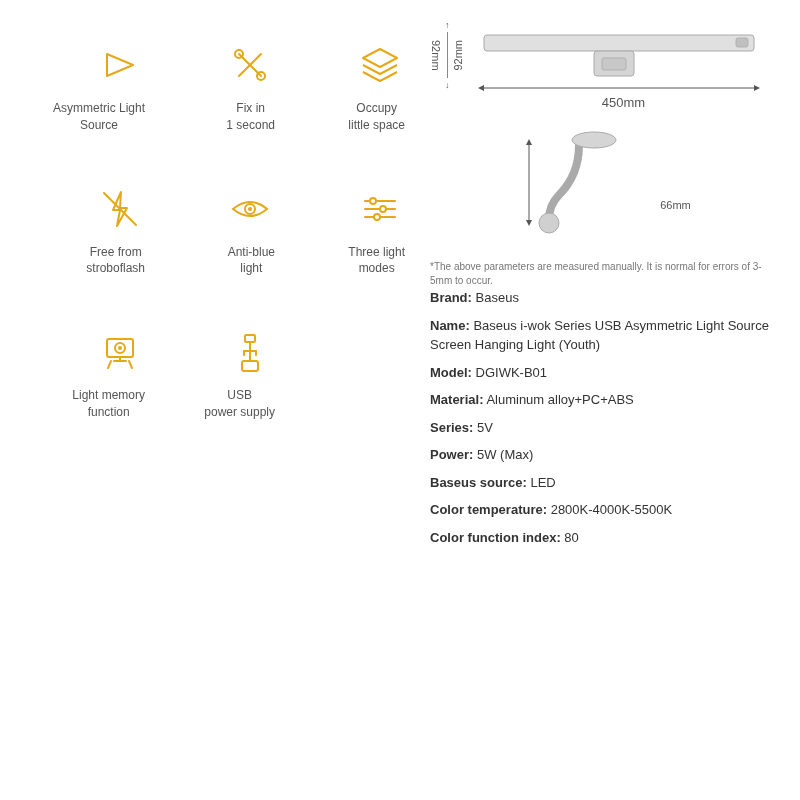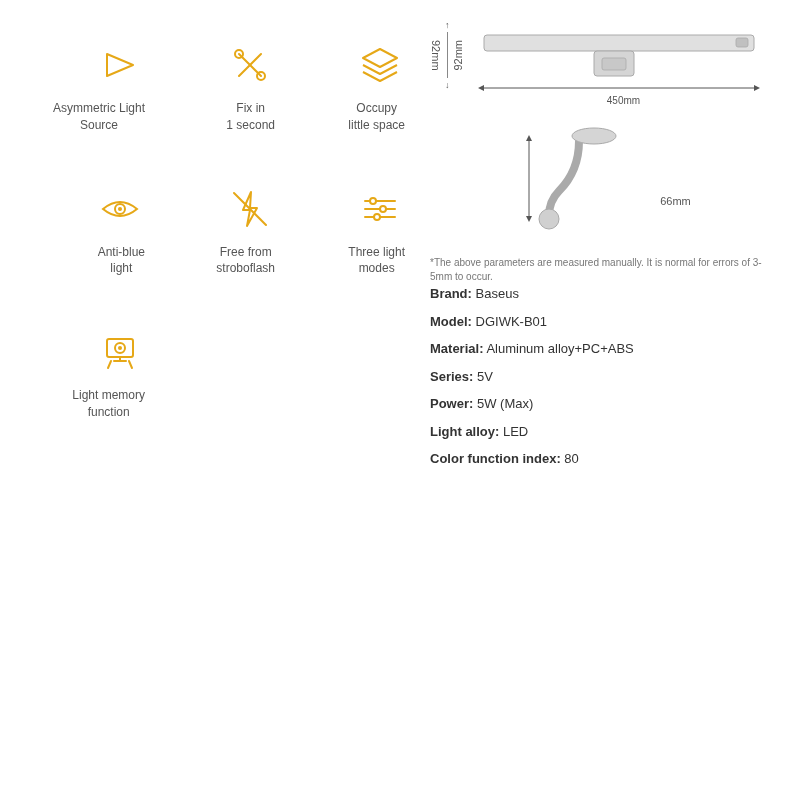--- a/index.html
+++ b/index.html
@@ -127,37 +127,37 @@
             <polyline points="4,28 21,37 38,28" class="icon-gold" stroke-linejoin="round"></polyline>
           </svg>
         </div>
         <span class="feature-label">Occupy<br>little space</span>
       </div>
 
 
       <div class="feature-item">
         <div class="feature-icon">
           <svg viewBox="0 0 42 42" xmlns="http://www.w3.org/2000/svg">
+
+            <polygon points="22,4 14,22 21,22 18,38 28,20 21,20" class="icon-gold" stroke-linejoin="round"></polygon>
+            <line x1="5" y1="5" x2="37" y2="37" class="icon-gold" stroke-width="2.5" stroke-linecap="round"></line>
+          </svg>
+        </div>
+        <span class="feature-label">Free from<br>stroboflash</span>
+      </div>
+
+      <div class="feature-item">
+        <div class="feature-icon">
+          <svg viewBox="0 0 42 42" xmlns="http://www.w3.org/2000/svg">
             <path d="M4,21 Q21,7 38,21 Q21,35 4,21 Z" class="icon-gold"></path>
             <circle cx="21" cy="21" r="5" class="icon-gold"></circle>
             <circle cx="21" cy="21" r="2" style="fill:#e6a817; stroke:none;"></circle>
           </svg>
         </div>
         <span class="feature-label">Anti-blue<br>light</span>
-      </div>
-
-      <div class="feature-item">
-        <div class="feature-icon">
-          <svg viewBox="0 0 42 42" xmlns="http://www.w3.org/2000/svg">
-
-            <polygon points="22,4 14,22 21,22 18,38 28,20 21,20" class="icon-gold" stroke-linejoin="round"></polygon>
-            <line x1="5" y1="5" x2="37" y2="37" class="icon-gold" stroke-width="2.5" stroke-linecap="round"></line>
-          </svg>
-        </div>
-        <span class="feature-label">Free from<br>stroboflash</span>
       </div>
 
       <div class="feature-item">
         <div class="feature-icon">
           <svg viewBox="0 0 42 42" xmlns="http://www.w3.org/2000/svg">
             <line x1="6" y1="13" x2="36" y2="13" class="icon-gold" stroke-linecap="round"></line>
             <line x1="6" y1="21" x2="36" y2="21" class="icon-gold" stroke-linecap="round"></line>
             <line x1="6" y1="29" x2="36" y2="29" class="icon-gold" stroke-linecap="round"></line>
             <circle cx="14" cy="13" r="3" style="fill:#fff; stroke:#e6a817; stroke-width:2;"></circle>
             <circle cx="24" cy="21" r="3" style="fill:#fff; stroke:#e6a817; stroke-width:2;"></circle>
@@ -177,20 +177,34 @@
             <line x1="15" y1="30" x2="27" y2="30" class="icon-gold" stroke-linecap="round"></line>
             <line x1="21" y1="26" x2="21" y2="30" class="icon-gold" stroke-linecap="round"></line>
 
             <line x1="12" y1="30" x2="9" y2="37" class="icon-gold" stroke-linecap="round"></line>
             <line x1="30" y1="30" x2="33" y2="37" class="icon-gold" stroke-linecap="round"></line>
           </svg>
         </div>
         <span class="feature-label">Light memory<br>function</span>
       </div>
 
+      <div class="feature-item">
+        <div class="feature-icon">
+          <svg viewBox="0 0 42 42" xmlns="http://www.w3.org/2000/svg">
+
+            <rect x="16" y="4" width="10" height="7" rx="1" class="icon-gold"></rect>
+            <line x1="21" y1="11" x2="21" y2="30" class="icon-gold" stroke-linecap="round"></line>
+            <rect x="13" y="30" width="16" height="10" rx="2" class="icon-gold"></rect>
+            <line x1="15" y1="20" x2="27" y2="20" class="icon-gold" stroke-linecap="round"></line>
+            <line x1="15" y1="20" x2="15" y2="24" class="icon-gold" stroke-linecap="round"></line>
+            <line x1="27" y1="20" x2="27" y2="24" class="icon-gold" stroke-linecap="round"></line>
+          </svg>
+        </div>
+        <span class="feature-label">USB<br>power supply</span>
+      </div>
 
     </div>
   </div>
 
   <div class="right-panel">
 
     <div class="diagram-section">
 
       <div style="display:flex; align-items:flex-start; margin-bottom:15px; width:100%;">
         <div style="display:flex; flex-direction:column; align-items:flex-start; margin-right:10px;">
@@ -214,21 +228,21 @@
 
             <rect x="262" y="18" width="12" height="9" rx="2" fill="#c0c0c0" stroke="#aaa" stroke-width="0.8"></rect>
 
             <rect x="120" y="31" width="40" height="25" rx="3" fill="#d5d5d5" stroke="#aaa" stroke-width="1"></rect>
             <rect x="128" y="38" width="24" height="12" rx="2" fill="#c8c8c8" stroke="#aaa" stroke-width="0.8"></rect>
 
             <line x1="10" y1="68" x2="280" y2="68" stroke="#555" stroke-width="1"></line>
             <polygon points="10,65 10,71 4,68" fill="#555"></polygon>
             <polygon points="280,65 280,71 286,68" fill="#555"></polygon>
           </svg>
-          <div style="font-size:10px; color:#555; margin-top:-5px;">450mm</div>
+          <div style="font-size:13px; color:#555; margin-top:-5px;">450mm</div>
         </div>
       </div>
 
       <div style="display:flex; align-items:center; margin-bottom:5px;">
         <svg width="140" height="120" xmlns="http://www.w3.org/2000/svg">
 
           <path d="M60,20 Q60,50 40,70 Q30,80 30,95" fill="none" stroke="#aaa" stroke-width="8" stroke-linecap="round"></path>
 
           <ellipse cx="75" cy="15" rx="22" ry="8" fill="#d5d5d5" stroke="#aaa" stroke-width="1"></ellipse>
 
@@ -239,22 +253,24 @@
           <polygon points="7,95 13,95 10,101" fill="#555"></polygon>
         </svg>
         <div style="font-size:11px; color:#555; margin-left:-20px; margin-top:40px;padding-left:21px;">66mm</div>
       </div>
     </div>
 
     <div class="note-text">*The above parameters are measured manually. It is normal for errors of 3-5mm to occur.</div>
 
     <ul class="specs-list">
       <li><span class="spec-label">Brand:</span> <span>Baseus</span></li>
+      <li><span class="spec-label">Name:</span> <span>Baseus i-wok Series USB Asymmetric Light Source Screen Hanging Light (Youth)</span></li>
       <li><span class="spec-label">Model:</span> <span>DGIWK-B01</span></li>
       <li><span class="spec-label">Material:</span> <span>Aluminum alloy+PC+ABS</span></li>
       <li><span class="spec-label">Series:</span> <span>5V</span></li>
       <li><span class="spec-label">Power:</span> <span>5W (Max)</span></li>
-      <li><span class="spec-label">Light alloy:</span> <span>LED</span></li>
+      <li><span class="spec-label">Baseus source:</span> <span>LED</span></li>
+      <li><span class="spec-label">Color temperature:</span> <span>2800K-4000K-5500K</span></li>
       <li><span class="spec-label">Color function index:</span> <span>80</span></li>
     </ul>
 
   </div>
 </div>
 
 </body></html>

